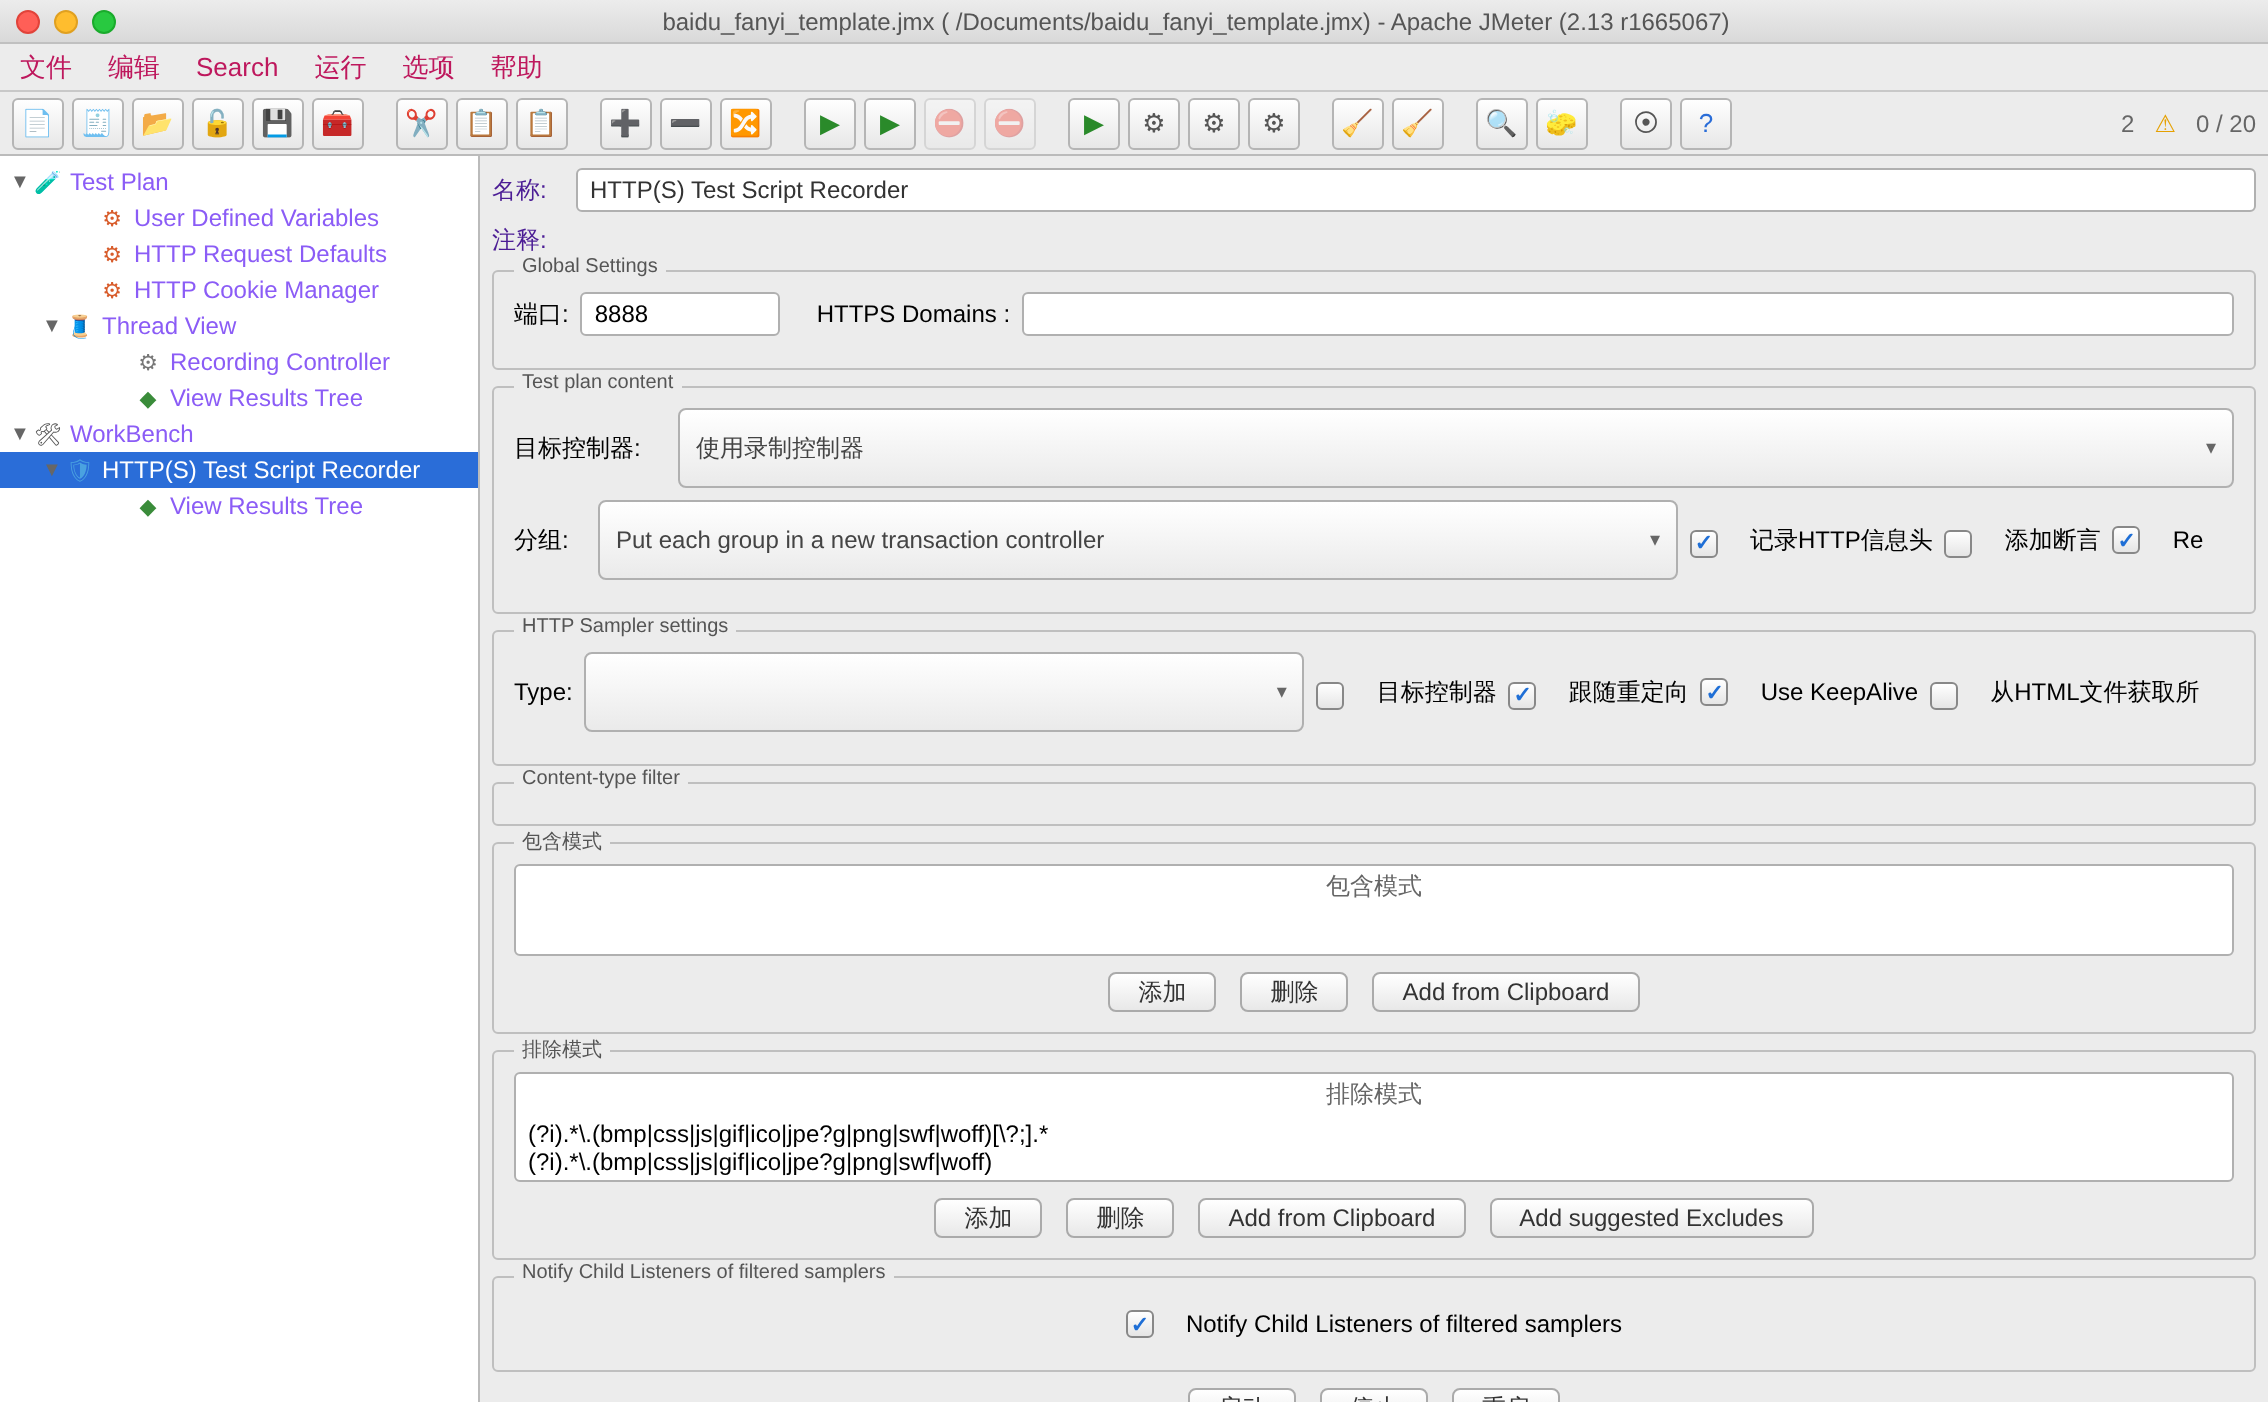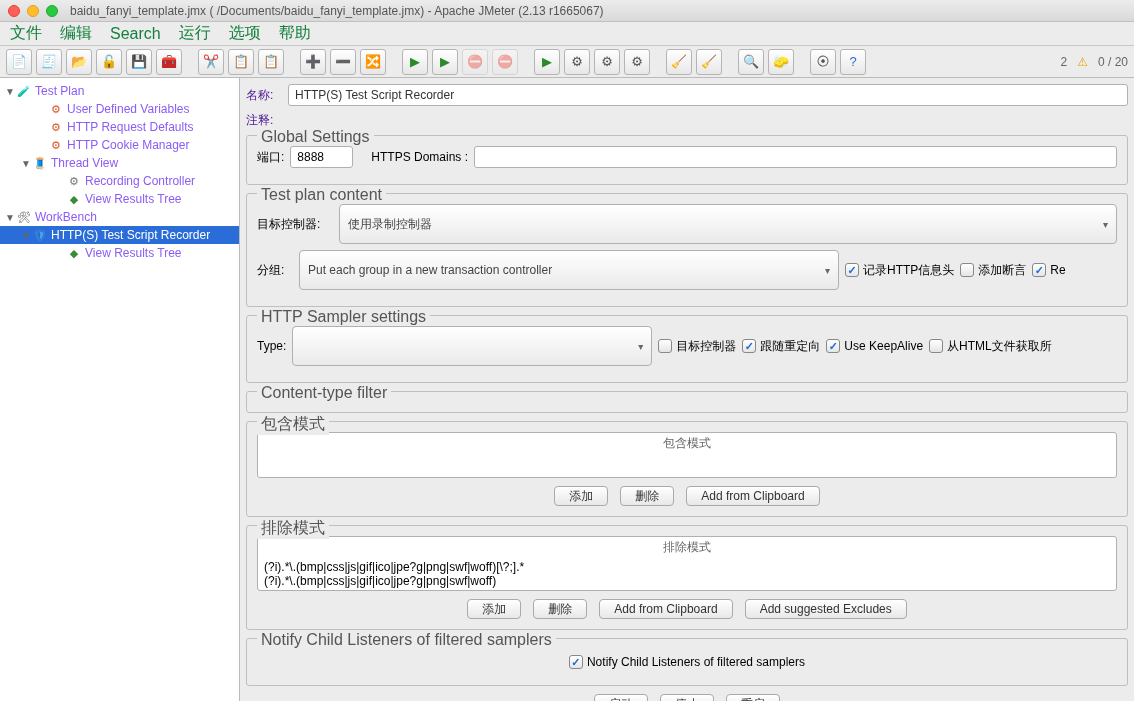--- a/index.html
+++ b/index.html
@@ -3,23 +3,23 @@
 <meta charset="utf-8">
 <style>
 * { box-sizing: border-box; margin: 0; padding: 0; font-family: "Helvetica Neue", Helvetica, Arial, sans-serif; font-size: 12px; }
 body { background: #ececec; width: 1134px; height: 701px; overflow: hidden; }
 .titlebar { height: 22px; background: linear-gradient(#ececec,#d9d9d9); display: flex; align-items: center; padding: 0 8px; border-bottom: 1px solid #c0c0c0; }
 .traffic { display: flex; gap: 7px; margin-right: 12px; }
 .dot { width: 12px; height: 12px; border-radius: 50%; }
 .dot.r { background: #ff5f57; border:1px solid #e1433a; }
 .dot.y { background: #ffbd2e; border:1px solid #e0a020; }
 .dot.g { background: #28c940; border:1px solid #1aab2c; }
-.title { flex: 1; color: #555; font-size: 12px; }
+.title { flex: 1; text-align: center; color: #555; font-size: 12px; }
 .menubar { height: 24px; display: flex; align-items: center; padding: 0 10px; gap: 18px; background: #ececec; border-bottom: 1px solid #c8c8c8; }
-.menubar span { color: #15803d; font-size: 16px; }
+.menubar span { color: #be185d; font-size: 13px; }
 .menubar .search { font-weight: 500; }
 .toolbar { height: 32px; background: #ececec; border-bottom: 1px solid #bbb; display: flex; align-items: center; padding: 0 6px; gap: 4px; }
 .tbtn { width: 26px; height: 26px; background: linear-gradient(#ffffff,#e7e7e7); border:1px solid #b5b5b5; border-radius:3px; display:flex; align-items:center; justify-content:center; font-size:13px; color:#555; cursor:pointer; }
 .tbtn.disabled { opacity: 0.4; }
 .tsep { width: 8px; }
 .tool-right { margin-left:auto; display:flex; align-items:center; gap:10px; color:#666; }
 .warn-icon { color:#e5a000; }
 .main { display:flex; height: calc(701px - 22px - 24px - 32px); }
 .sidebar { width: 240px; background:#fff; border-right:1px solid #bbb; padding-top:4px; overflow:auto; }
 .tree ul { list-style:none; }
@@ -39,25 +39,25 @@
 .ic-spool { color:#2b78c7; }
 .ic-gear { color:#777; }
 .ic-tree { color:#3a8c3a; }
 .ic-bench { color:#555; }
 .ic-shield { color:#4aa2e0; }
 .content { flex:1; background:#ececec; overflow:auto; padding:6px 6px 12px 6px; }
 .row { display:flex; align-items:center; gap:6px; margin-bottom:6px; }
 .lbl-col { min-width:80px; color:#4c1d95; }
 .textfield { flex:1; height:22px; background:#fff; border:1px solid #b0b0b0; border-radius:3px; padding:0 6px; display:flex; align-items:center; color:#333; }
 .fieldset { border:1px solid #bfbfbf; border-radius:3px; margin-bottom:8px; padding:10px 10px 10px 10px; position:relative; }
-.fieldset .legend { position:absolute; top:-8px; left:10px; background:#ececec; padding:0 4px; color:#555; font-size:16px; }
-.smallfield { width:63px; height:22px; background:#fff; border:1px solid #b0b0b0; border-radius:3px; padding:0 6px; display:flex; align-items:center; }
+.fieldset .legend { position:absolute; top:-8px; left:10px; background:#ececec; padding:0 4px; color:#555; font-size:10px; }
+.smallfield { width:100px; height:22px; background:#fff; border:1px solid #b0b0b0; border-radius:3px; padding:0 6px; display:flex; align-items:center; }
 .select { flex:1; height:40px; background:linear-gradient(#ffffff,#eaeaea); border:1px solid #b0b0b0; border-radius:4px; padding:0 8px; display:flex; align-items:center; justify-content:space-between; color:#444; cursor:pointer; }
 .select .arr { color:#666; font-size:10px; }
-.chk { display:flex; align-items:center; gap:4px; cursor:pointer; }
+.chk { display:flex; align-items:flex-end; gap:16px; cursor:pointer; }
 .chk .box { width:14px; height:14px; border:1px solid #888; border-radius:3px; background:linear-gradient(#fff,#e5e5e5); display:flex; align-items:center; justify-content:center; font-size:11px; color:#2a6dd8; }
 .chk.checked .box::after { content:"✓"; color:#1f6fd6; font-weight:bold; }
 .listpanel { background:#fff; border:1px solid #b0b0b0; border-radius:3px; min-height:46px; }
 .listpanel .hdr { text-align:center; color:#666; padding:2px 0; }
 .listpanel .items { padding:2px 6px; }
 .btnrow { display:flex; justify-content:center; gap:12px; margin-top:8px; }
 .btn { height:20px; padding:0 14px; background:linear-gradient(#ffffff,#e8e8e8); border:1px solid #aaa; border-radius:4px; display:flex; align-items:center; cursor:pointer; color:#333; }
 .content-filter .row .textfield { flex:1; }
 </style>
 </head>

